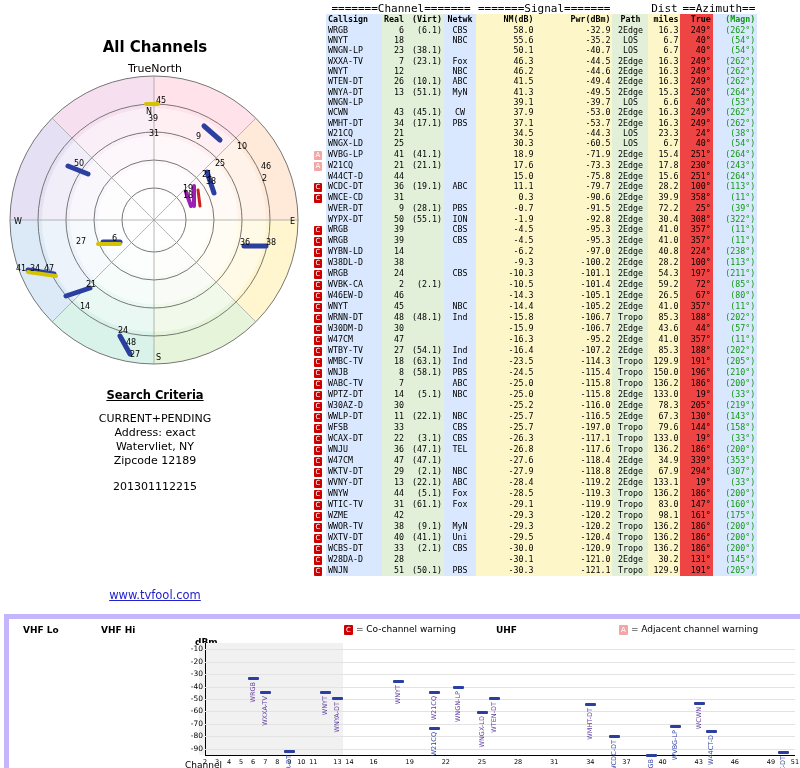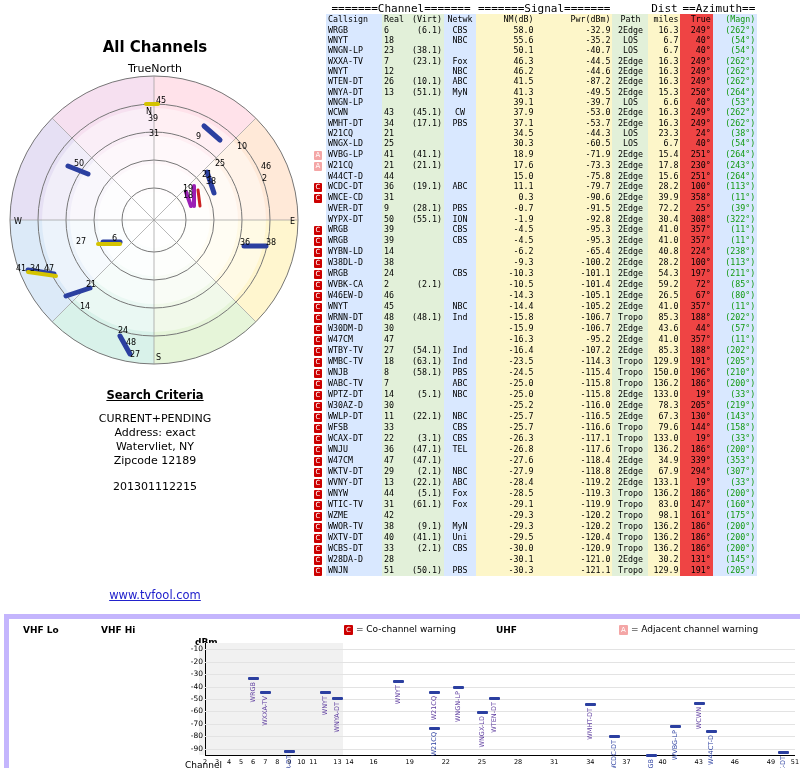--- a/index.html
+++ b/index.html
@@ -13,23 +13,23 @@
   #search-criteria{position:absolute;left:0;top:388px;width:310px;text-align:center;}
   #search-criteria .sc-title{font-size:11.5px;font-weight:bold;text-decoration:underline;color:#000;margin-bottom:10px;}
   #search-criteria .sc-line{font-size:11px;color:#000;line-height:14px;}
   #search-criteria .sc-gap{height:12px;}
   #tvfool-link{position:absolute;left:0;top:588px;width:310px;text-align:center;font-size:11.5px;color:#2222cc;text-decoration:underline;}
 
   
   #table-panel{position:absolute;left:310px;top:4px;width:490px;}
   table.signals{border-collapse:collapse;font-family:"DejaVu Sans Mono",monospace;font-size:8.3px;}
   table.signals td{padding:0 2px;white-space:nowrap;line-height:10.35px;height:10.35px;}
-  .hdr{font-family:"DejaVu Sans Mono",monospace;font-size:8.3px;color:#000;font-weight:normal;}
+  .hdr{font-family:"DejaVu Sans Mono",monospace;font-size:8.3px;color:#000;font-weight:bold;}
   .c-callsign{background:#d9e8ff;min-width:52px;}
-  .c-real{background:#e2f0d9;text-align:left;min-width:20px;}
+  .c-real{background:#e2f0d9;text-align:right;min-width:20px;}
   .c-virt{background:#e2f0d9;text-align:right;min-width:34px;}
   .c-netwk{background:#d9e8ff;text-align:center;min-width:28px;}
   .c-nm{background:#fdf6c9;text-align:right;min-width:30px;}
   .c-pwr{background:#fdf6c9;text-align:right;min-width:36px;}
   .c-path{background:#e2f0d9;text-align:center;min-width:32px;}
   .c-dist{background:#fdf6c9;text-align:right;min-width:28px;}
   .c-true{background:#ef4444;text-align:right;min-width:28px;}
   .c-magn{background:#d9e8ff;text-align:right;min-width:40px;color:#119911;}
   .warn-cell{width:12px;text-align:center;padding:0;}
   .badge{display:inline-block;width:8px;height:9px;line-height:9px;font-size:7px;font-family:"DejaVu Sans",sans-serif;color:#fff;text-align:center;border-radius:1px;}
@@ -258,21 +258,21 @@
           <td class="c-true">249°</td>
           <td class="c-magn">(262°)</td>
         </tr>
         <tr>
           <td class="warn-cell"></td>
           <td class="c-callsign">WTEN-DT</td>
           <td class="c-real">26</td>
           <td class="c-virt">(10.1)</td>
           <td class="c-netwk">ABC</td>
           <td class="c-nm">41.5</td>
-          <td class="c-pwr">-87.2</td>
+          <td class="c-pwr">-49.4</td>
           <td class="c-path">2Edge</td>
           <td class="c-dist">16.3</td>
           <td class="c-true">249°</td>
           <td class="c-magn">(262°)</td>
         </tr>
         <tr>
           <td class="warn-cell"></td>
           <td class="c-callsign">WNYA-DT</td>
           <td class="c-real">13</td>
           <td class="c-virt">(51.1)</td>
@@ -466,21 +466,21 @@
           <td class="c-true">357°</td>
           <td class="c-magn">(11°)</td>
         </tr>
         <tr>
           <td class="warn-cell"><span class="badge co">C</span></td>
           <td class="c-callsign">WYBN-LD</td>
           <td class="c-real">14</td>
           <td class="c-virt"></td>
           <td class="c-netwk"></td>
           <td class="c-nm">-6.2</td>
-          <td class="c-pwr">-65.4</td>
+          <td class="c-pwr">-97.0</td>
           <td class="c-path">2Edge</td>
           <td class="c-dist">40.8</td>
           <td class="c-true">224°</td>
           <td class="c-magn">(238°)</td>
         </tr>
         <tr>
           <td class="warn-cell"><span class="badge co">C</span></td>
           <td class="c-callsign">W38DL-D</td>
           <td class="c-real">38</td>
           <td class="c-virt"></td>
@@ -674,21 +674,21 @@
           <td class="c-true">130°</td>
           <td class="c-magn">(143°)</td>
         </tr>
         <tr>
           <td class="warn-cell"><span class="badge co">C</span></td>
           <td class="c-callsign">WFSB</td>
           <td class="c-real">33</td>
           <td class="c-virt"></td>
           <td class="c-netwk">CBS</td>
           <td class="c-nm">-25.7</td>
-          <td class="c-pwr">-116.6</td>
+          <td class="c-pwr">-197.0</td>
           <td class="c-path">Tropo</td>
           <td class="c-dist">79.6</td>
           <td class="c-true">144°</td>
           <td class="c-magn">(158°)</td>
         </tr>
         <tr>
           <td class="warn-cell"><span class="badge co">C</span></td>
           <td class="c-callsign">WCAX-DT</td>
           <td class="c-real">22</td>
           <td class="c-virt">(3.1)</td>

